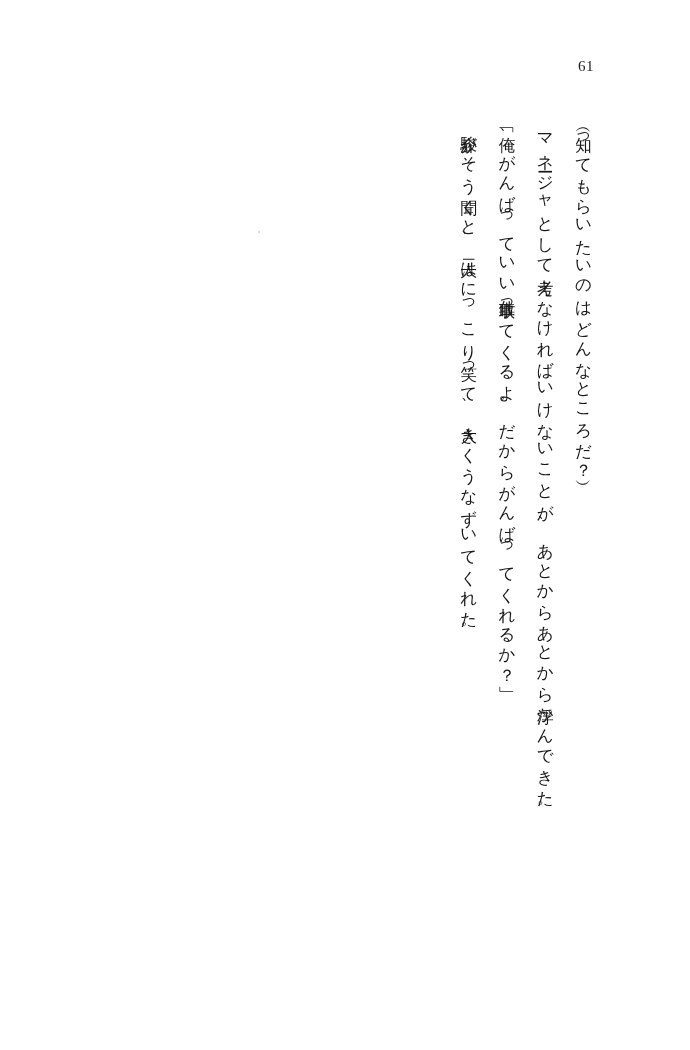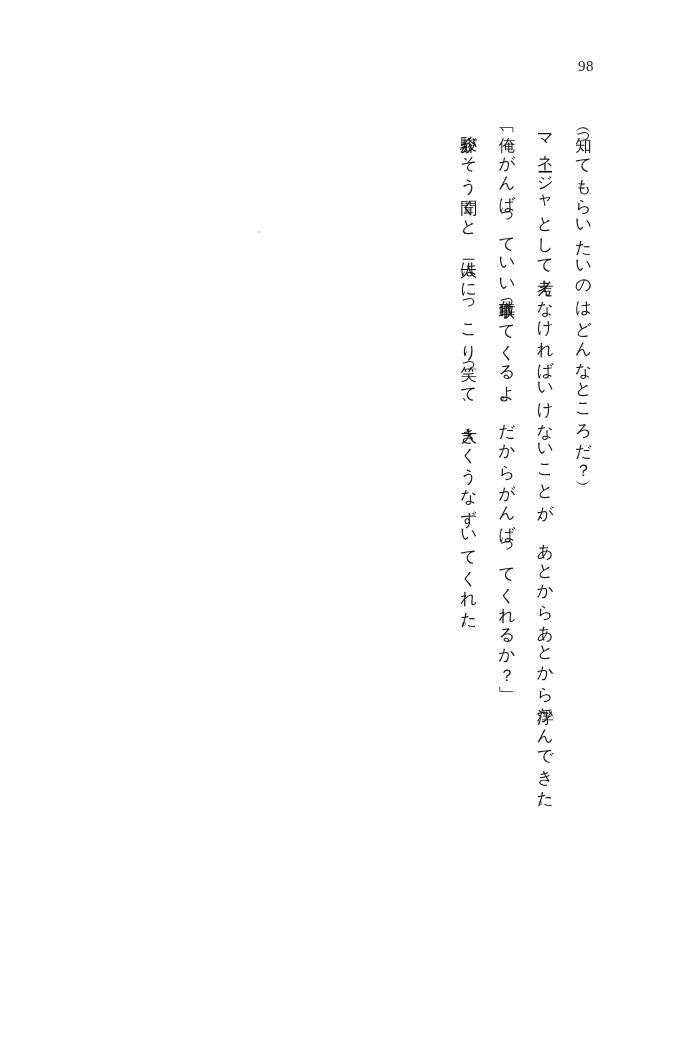--- a/index.html
+++ b/index.html
@@ -57,21 +57,21 @@
     height: 2px;
     background: #cfcfcf;
     border-radius: 50%;
   }
 </style>
 </head>
 <body>
 
 <div class="page">
 
-  <div class="page-number">98</div>
+  <div class="page-number">61</div>
 
   <div class="faint-mark"></div>
 
   <div class="text-block">
     <p>（知ってもらいたいのはどんなところだ？）</p>
     <p>マネージャとして考えなければいけないことが、あとからあとから浮かんできた。</p>
     <p>「俺、がんばっていい仕事取ってくるよ。だからがんばってくれるか？」</p>
     <p>駿介がそう聞くと、二人はにっこり笑って、大きくうなずいてくれた。</p>
   </div>
 

